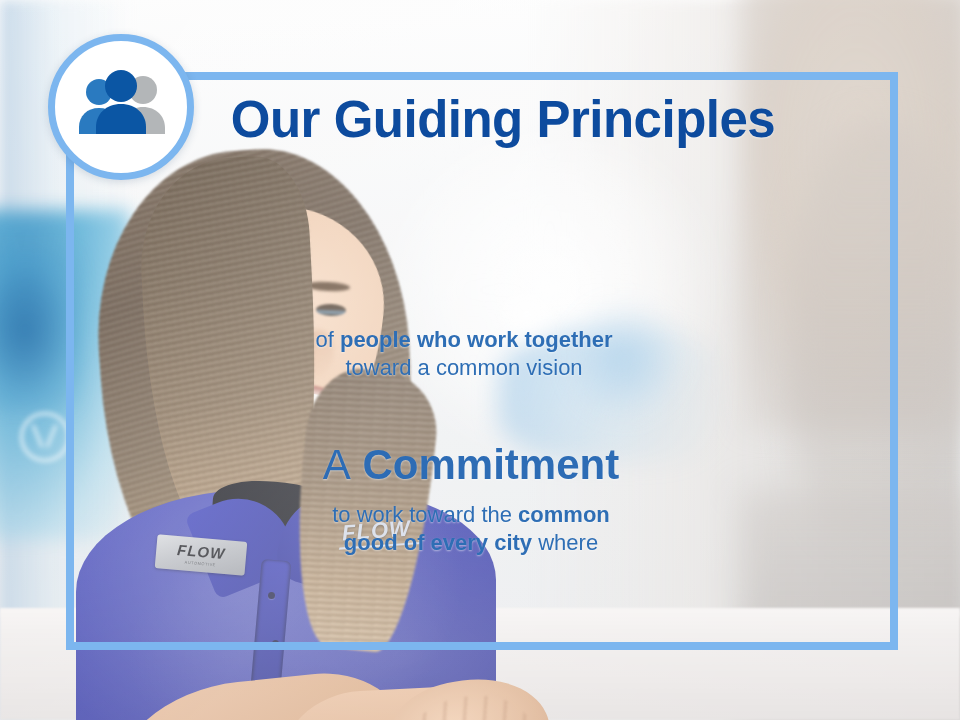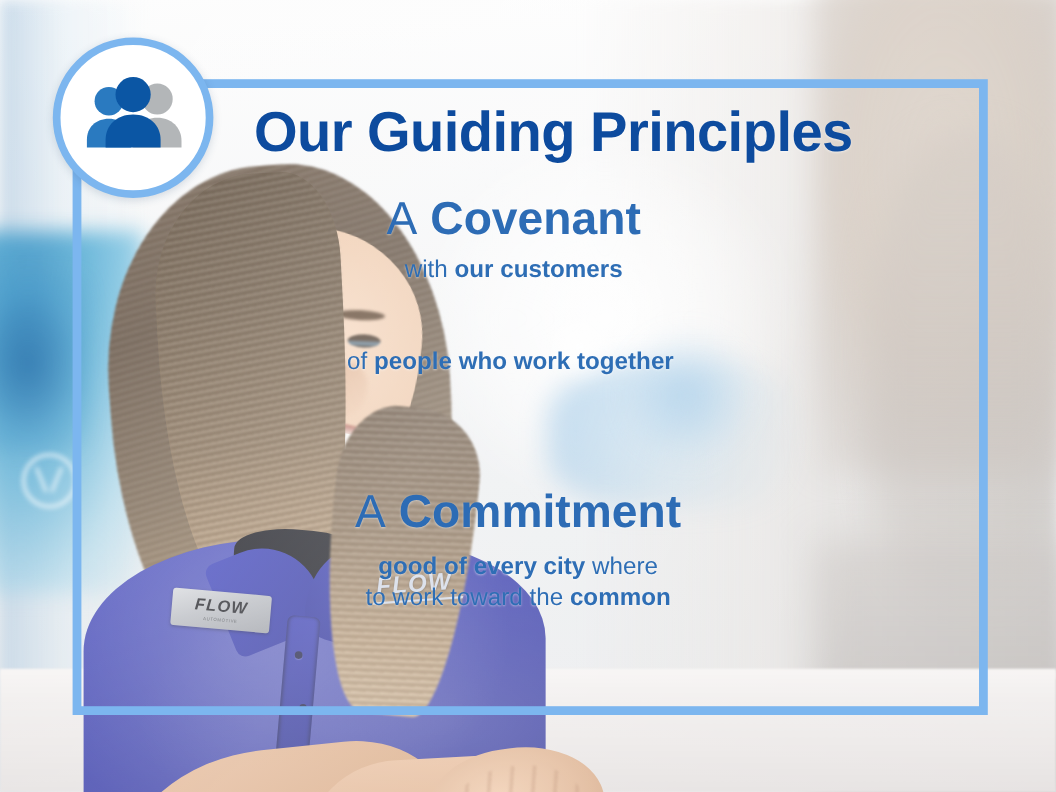--- a/index.html
+++ b/index.html
@@ -398,21 +398,21 @@
     font-weight: 400;
     text-shadow: 0 1px 2px rgba(255,255,255,0.5);
   }
   .sub b { font-weight: 700; }
 
   
   .block-covenant   { top: 106px; left: 0; text-align: center; padding-right: 30px; box-sizing: border-box; }
   .block-covenant .sub { margin-top: 10px; }
 
   .block-community  { top: 230px; left: 0; text-align: center; padding-right: 36px; box-sizing: border-box; }
-  .block-community .sub { margin-top: 12px; }
+  .block-community .sub { margin-top: 24px; }
 
   .block-commitment { top: 372px; left: 0; text-align: center; padding-right: 22px; box-sizing: border-box; }
   .block-commitment .sub { margin-top: 14px; }
 </style>
 </head>
 <body>
 
 <div id="stage">
 
   <div class="photo">
@@ -488,49 +488,41 @@
       <path d="M48 34c-15 0-25 10-25 23v7h50v-7c0-13-10-23-25-23z" fill="#0b56a4"></path>
     </svg>
   </div>
 
   <div class="content">
 
     <div class="title">
       <span class="t-pad">Our Guiding Principles</span>
     </div>
 
-    <div class="block block-covenant">
-      <div class="headline">
-        <span class="art">A</span>
-        <span class="word">Covenant</span>
-      </div>
-      <div class="sub">
-        <div>
-          <span>with </span><b>our customers</b>
-        </div>
-      </div>
-    </div>
 
     <div class="block block-community">
       <div class="sub">
         <div>
           <span>of </span><b>people who work together</b>
+        </div>
+        <div>
+          <span>toward a common vision</span>
         </div>
       </div>
     </div>
 
     <div class="block block-commitment">
       <div class="headline">
         <span class="art">A</span>
         <span class="word">Commitment</span>
       </div>
       <div class="sub">
         <div>
-          <b>good of every city</b><span> where</span>
+          <span>to work toward the </span><b>common</b>
         </div>
         <div>
-          <span>to work toward the </span><b>common</b>
+          <b>good of every city</b><span> where</span>
         </div>
       </div>
     </div>
 
   </div>
 </div>
 
 </body></html>

